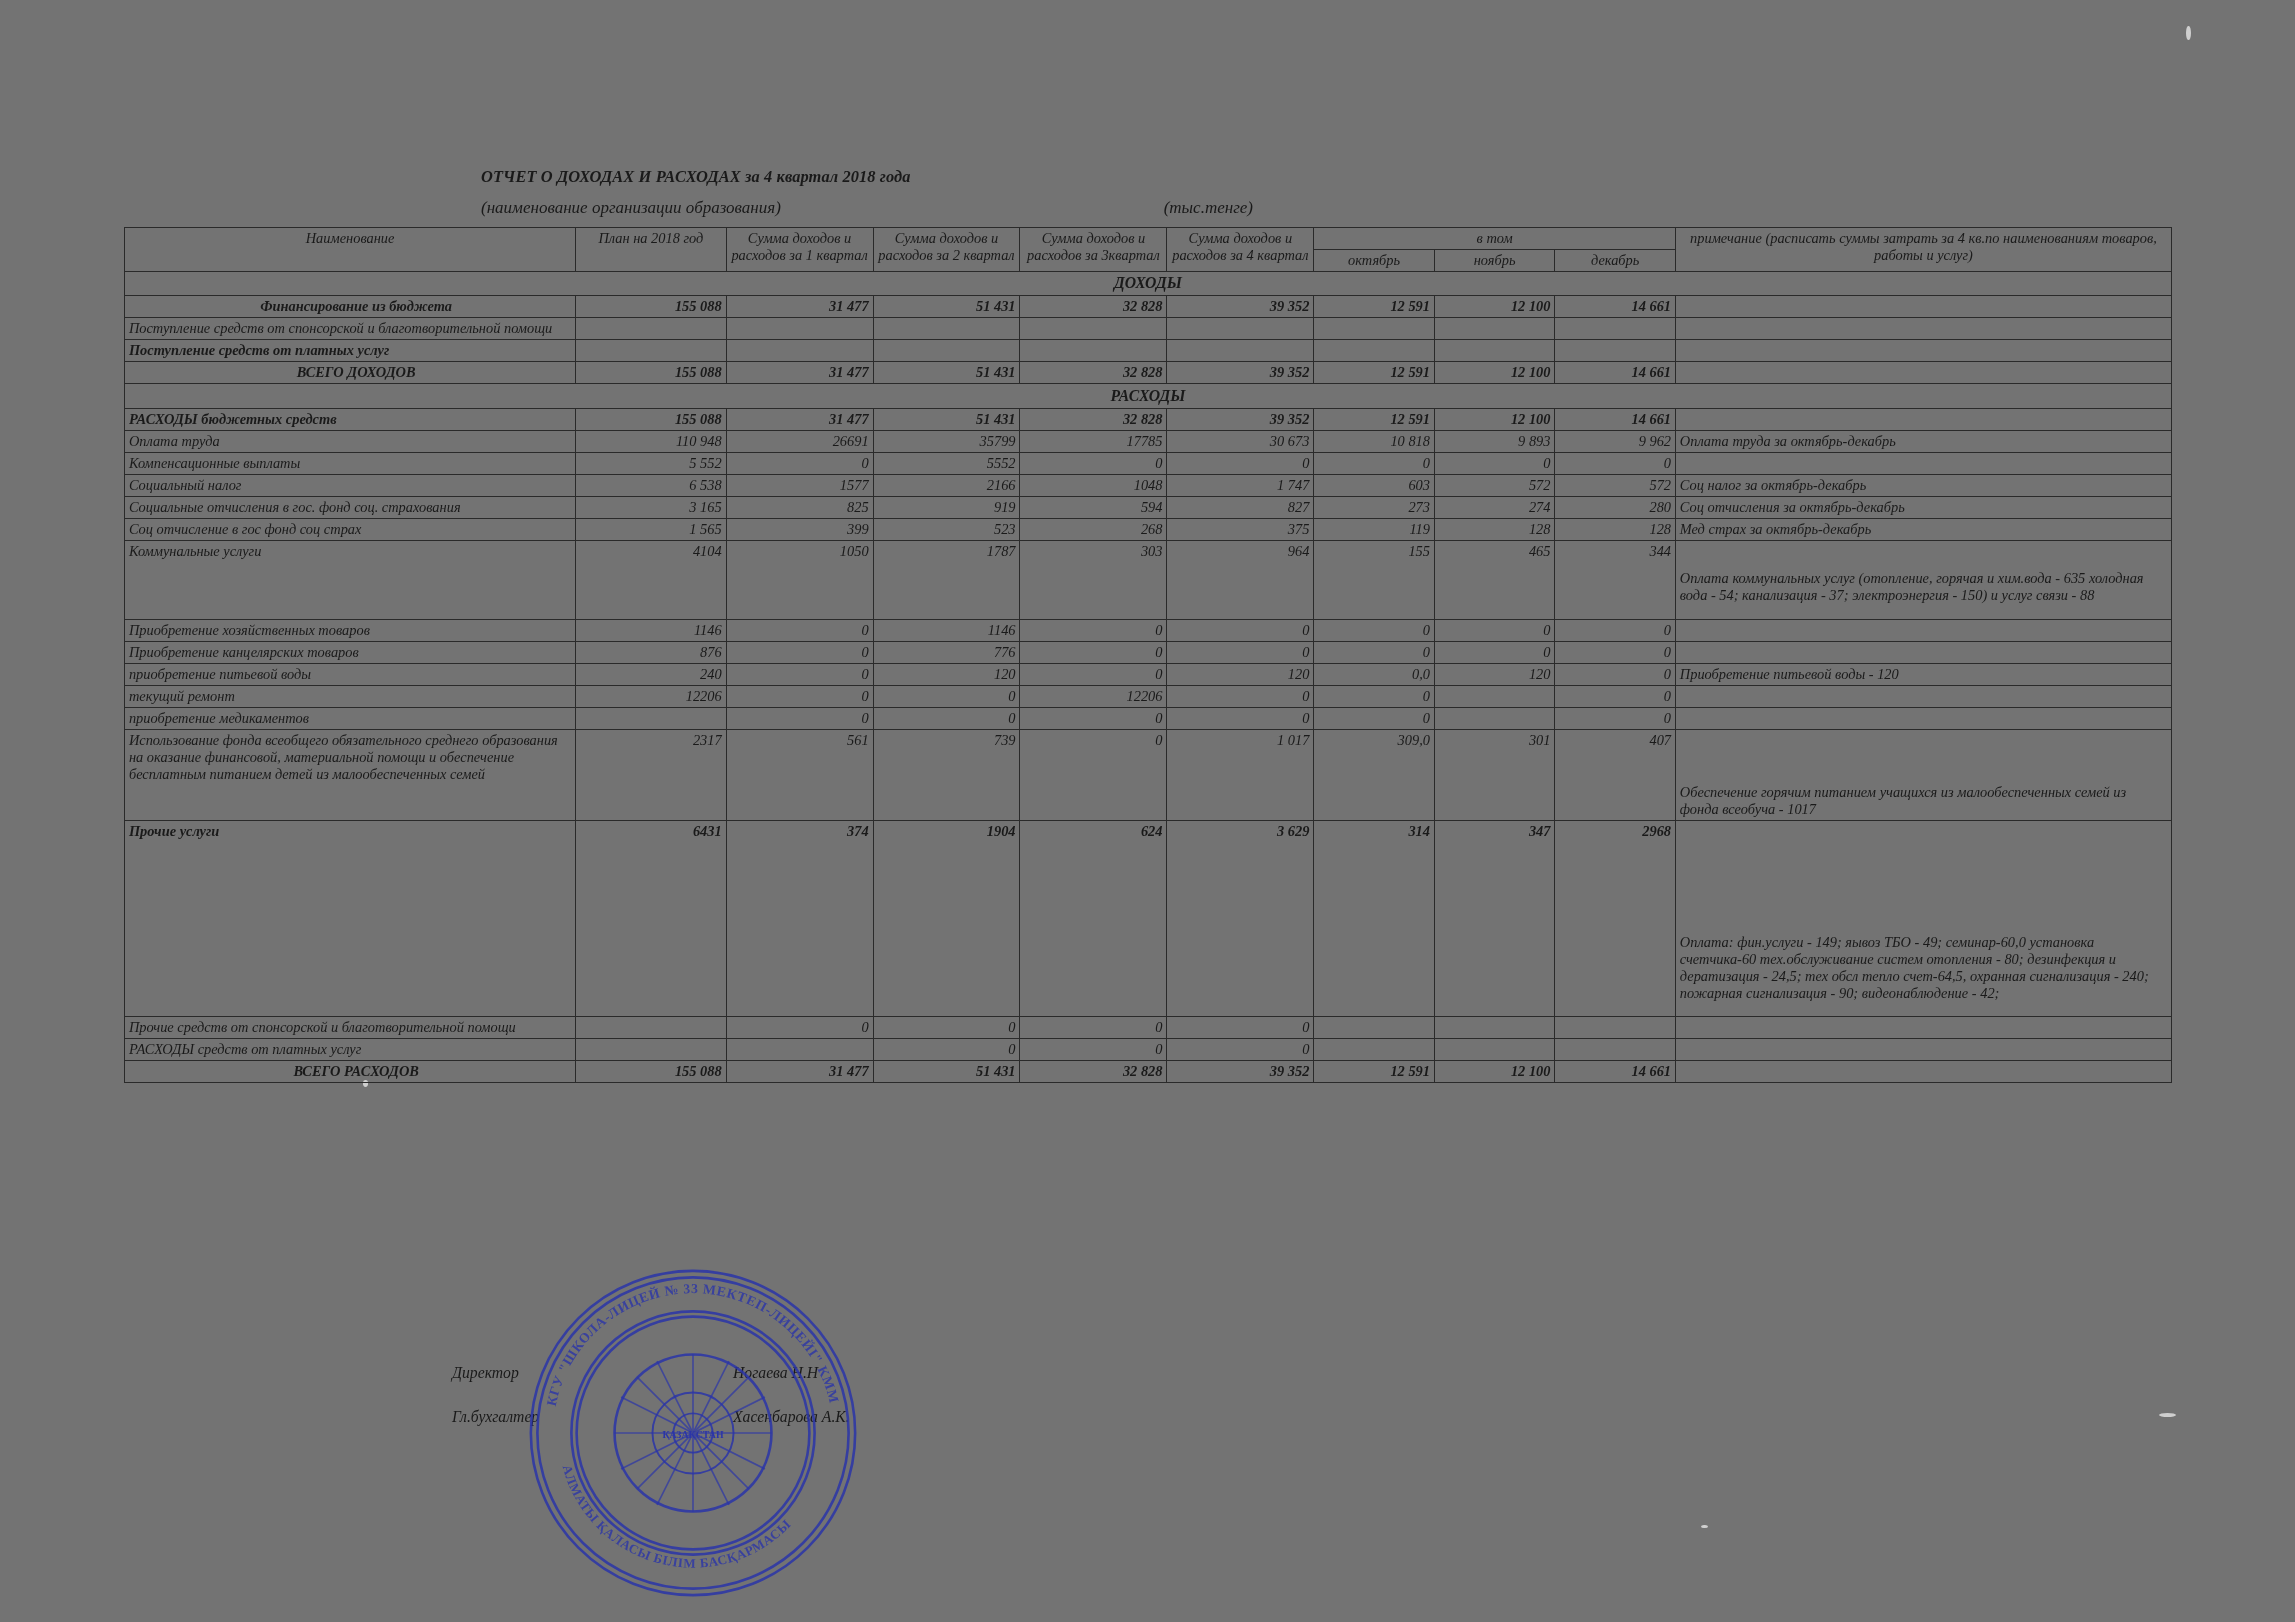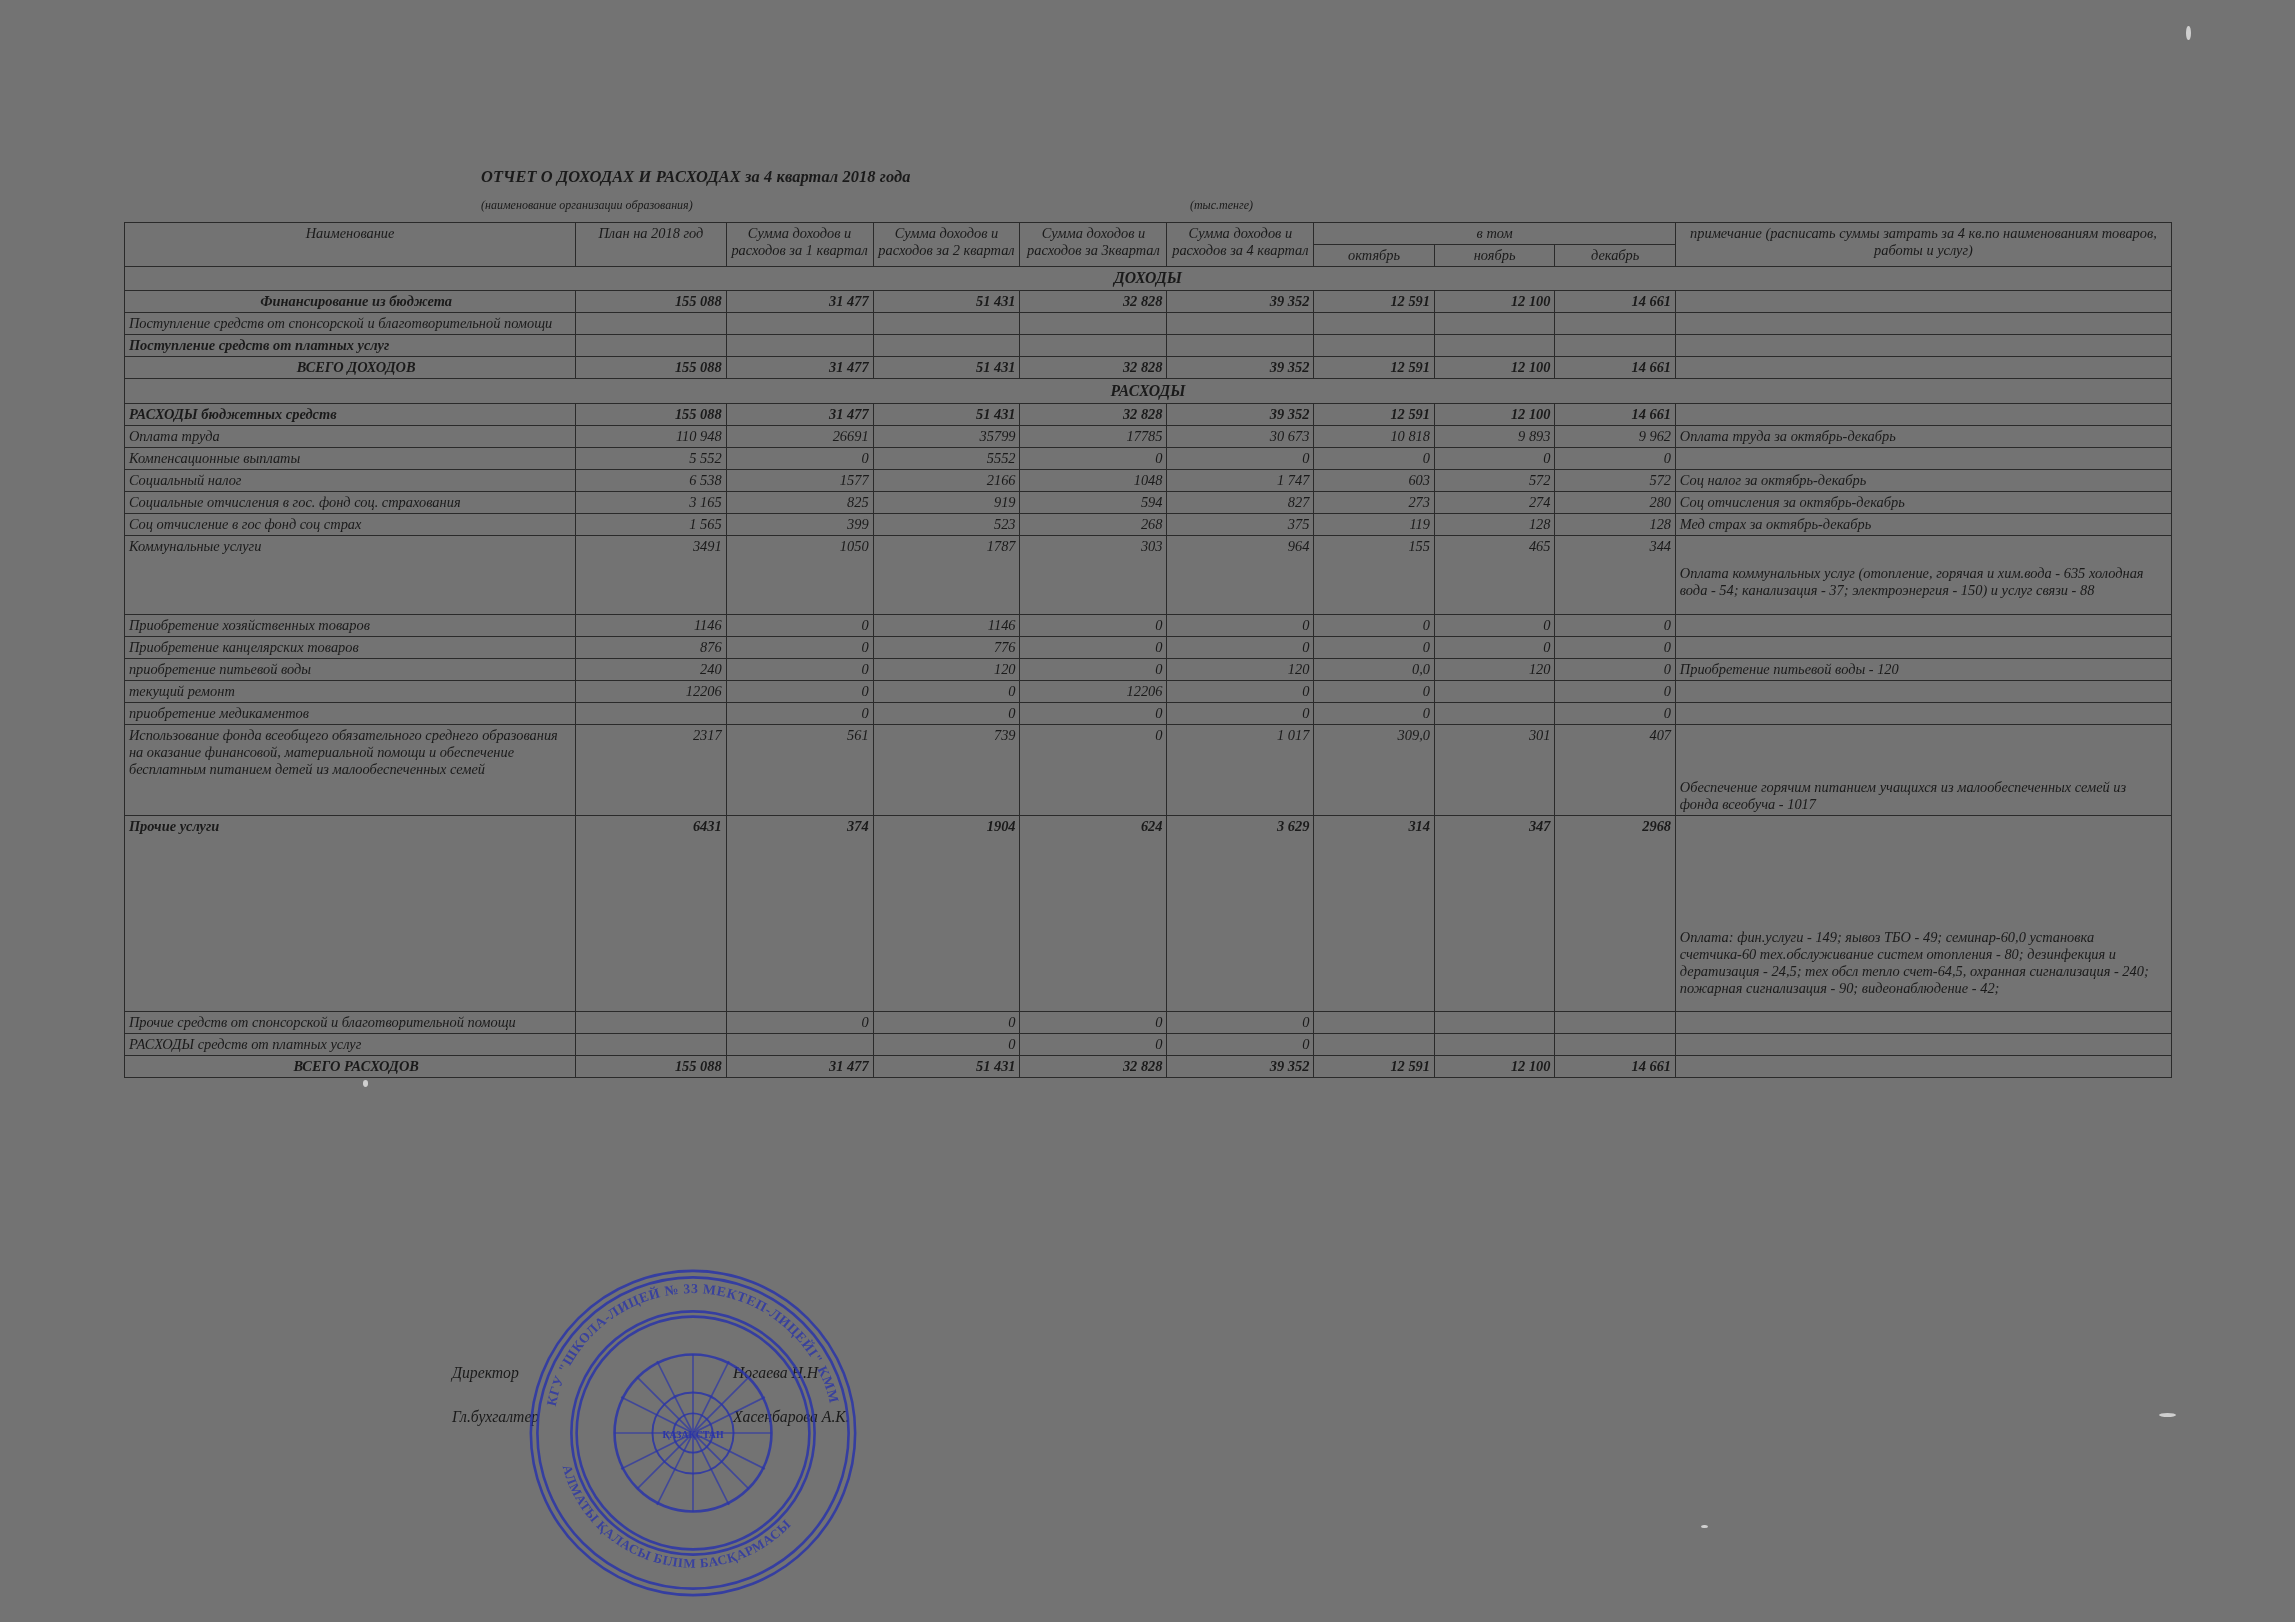--- a/index.html
+++ b/index.html
@@ -39,21 +39,21 @@
     letter-spacing: 0.1px;
     margin-bottom: 8.5px;
   }
   .title-line.center {
     margin-left: 72px;
   }
   .subline {
     display: flex;
     justify-content: space-between;
     font-style: italic;
-    font-size: 12px;
+    font-size: 17px;
     width: 772px;
     margin-top: 10.5px;
   }
 
   table.report {
     border-collapse: collapse;
     margin-top: 9.2px;
     table-layout: fixed;
     width: 2048px;
   }
@@ -309,21 +309,21 @@
             <td class="num">523</td>
             <td class="num">268</td>
             <td class="num">375</td>
             <td class="num">119</td>
             <td class="num">128</td>
             <td class="num">128</td>
             <td class="note">Мед страх за октябрь-декабрь</td>
           </tr>
           <tr style="height: 79px;">
             <td class="name">Коммунальные услуги</td>
-            <td class="num">3491</td>
+            <td class="num">4104</td>
             <td class="num">1050</td>
             <td class="num">1787</td>
             <td class="num">303</td>
             <td class="num">964</td>
             <td class="num">155</td>
             <td class="num">465</td>
             <td class="num">344</td>
             <td class="note">
               <div style="margin-top: 27.5px;">Оплата коммунальных услуг (отопление, горячая и хим.вода - 635 холодная вода - 54; канализация - 37; электроэнергия - 150) и услуг связи - 88</div>
             </td>

